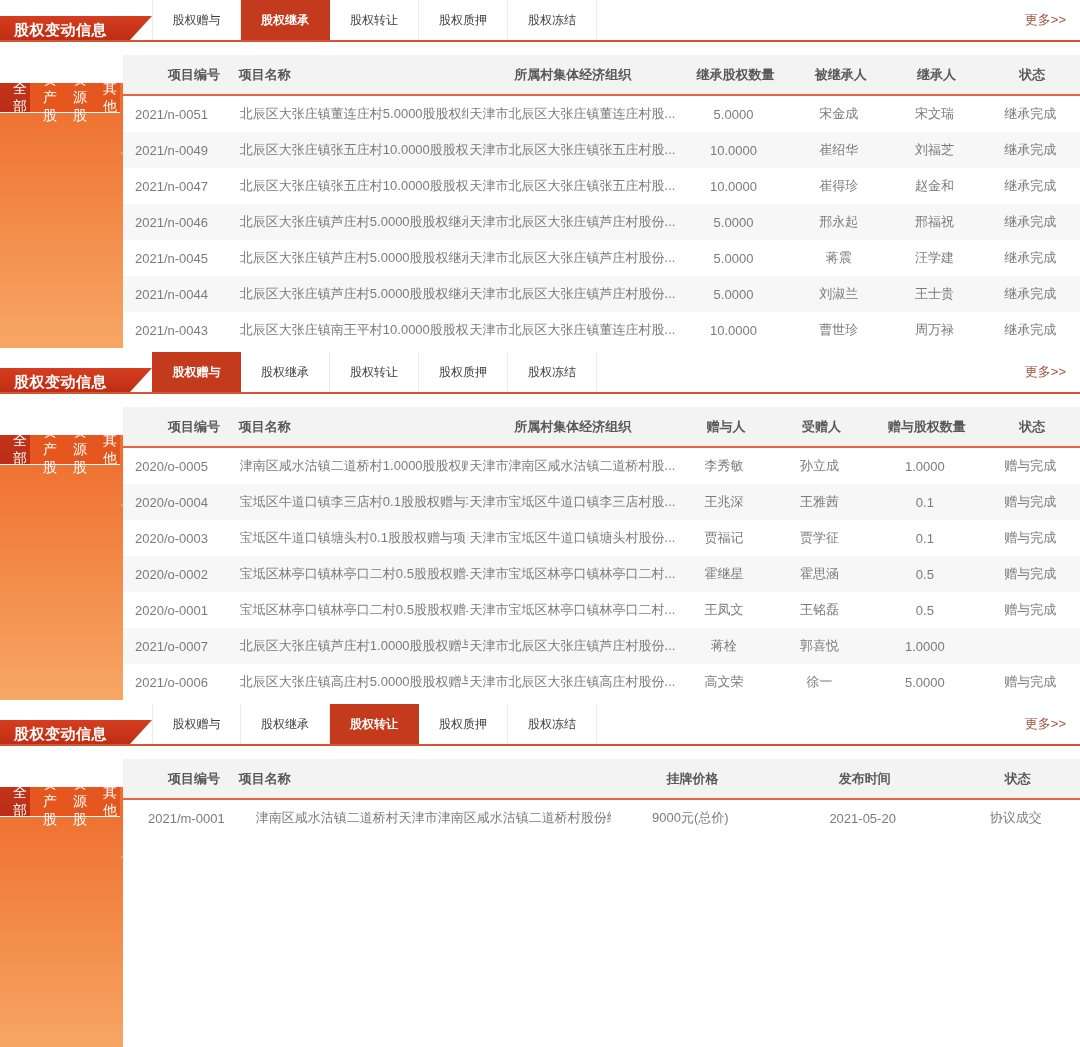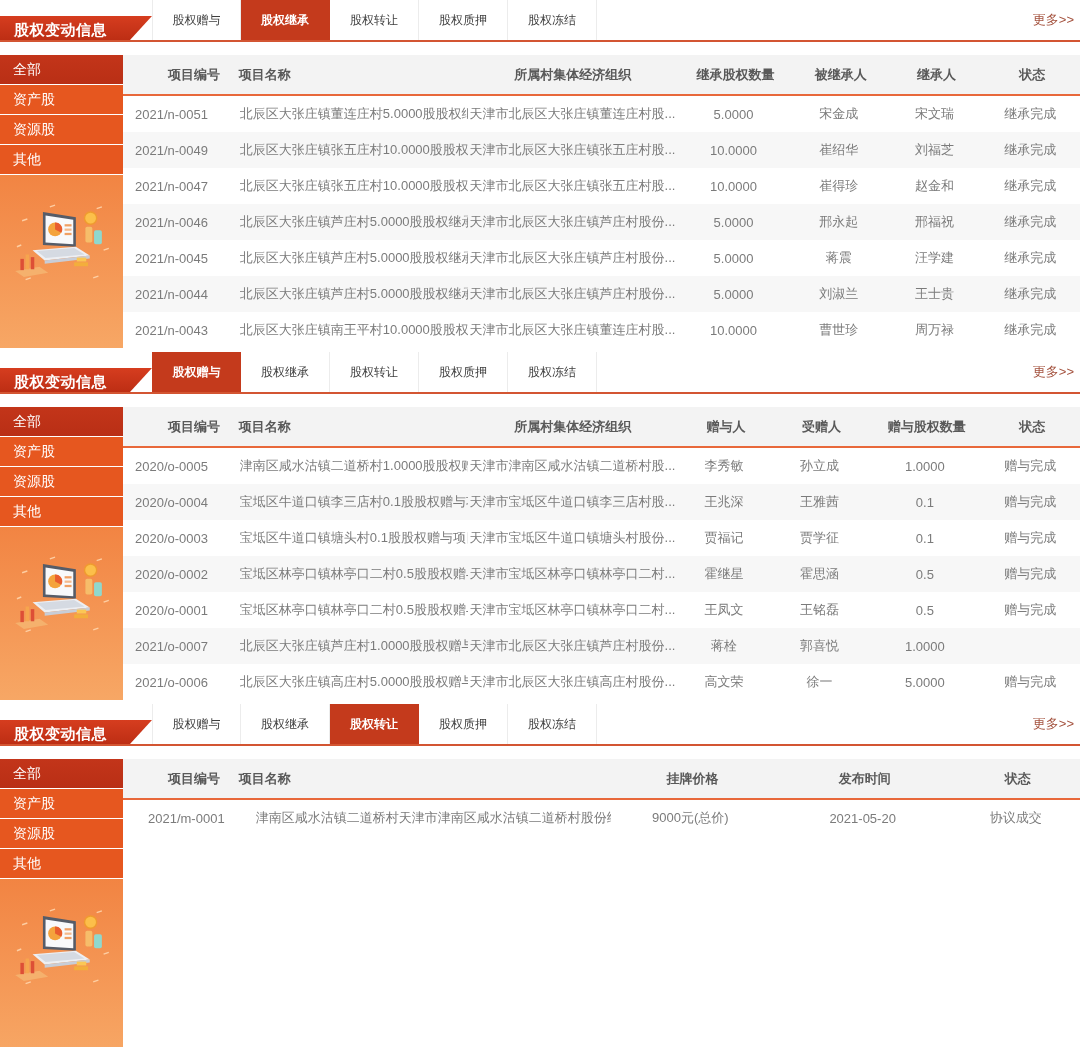--- a/index.html
+++ b/index.html
@@ -9,27 +9,27 @@
   .hdr{display:flex;align-items:stretch;height:40px;border-bottom:2px solid #d35532;background:#fff;}
   .banner{flex:0 0 152px;width:152px;background:linear-gradient(180deg,#d63d1f,#bd2e14);
           clip-path:polygon(0 0,100% 0,calc(100% - 22px) 100%,0 100%);
           color:#fff;font-weight:bold;font-size:15px;display:flex;align-items:flex-end;
           padding-left:14px;box-sizing:border-box;letter-spacing:.5px;margin-top:16px;}
   .tabs{display:flex;}
   .tab{width:89px;display:flex;align-items:center;justify-content:center;font-size:12px;color:#3e3e3e;
        border-right:1px solid #ececec;cursor:pointer;box-sizing:border-box;}
   .tab:first-child{border-left:1px solid #ececec;}
   .tab.active{background:#c43a1c;color:#fff;border-color:#c43a1c;font-weight:bold;}
-  .more{margin-left:auto;display:flex;align-items:center;padding-right:6px;font-size:13px;
+  .more{margin-left:auto;display:flex;align-items:center;padding-right:14px;font-size:13px;
         color:#a4523e;text-decoration:none;cursor:pointer;}
   
   .bd{display:flex;margin-top:13px;}
   .s3 .bd{min-height:296px;}
-  .side{flex:0 0 123px;width:123px;display:flex;flex-direction:column;
-        background:linear-gradient(180deg,#ee6c2b,#f7a765);}
+  .side{flex:0 0 123px;width:123px;display:flex;flex-direction:row;
+        background:linear-gradient(180deg,#ee6c2b,#f7a765);margin-top:28px;}
   .sitem{flex:0 0 30px;height:30px;display:flex;align-items:center;padding-left:13px;color:#fff;
          font-size:14px;background:#e6571f;border-bottom:1px solid #fff;cursor:pointer;box-sizing:border-box;}
   .sitem.active{background:linear-gradient(180deg,#c3351a,#b92f15);}
   .illus{flex:1 1 auto;display:flex;justify-content:center;align-items:flex-start;padding-top:24px;overflow:hidden;}
   .twrap{flex:1 1 auto;background:#fff;overflow:hidden;}
   table{width:100%;border-collapse:collapse;table-layout:fixed;font-size:13px;}
   thead th{background:#f3f3f3;height:37px;font-weight:bold;color:#595959;text-align:center;
            border-bottom:2px solid #e8683a;white-space:nowrap;overflow:hidden;}
   th.l{text-align:left;}
   th.l0{text-align:left;padding-left:45px;}

